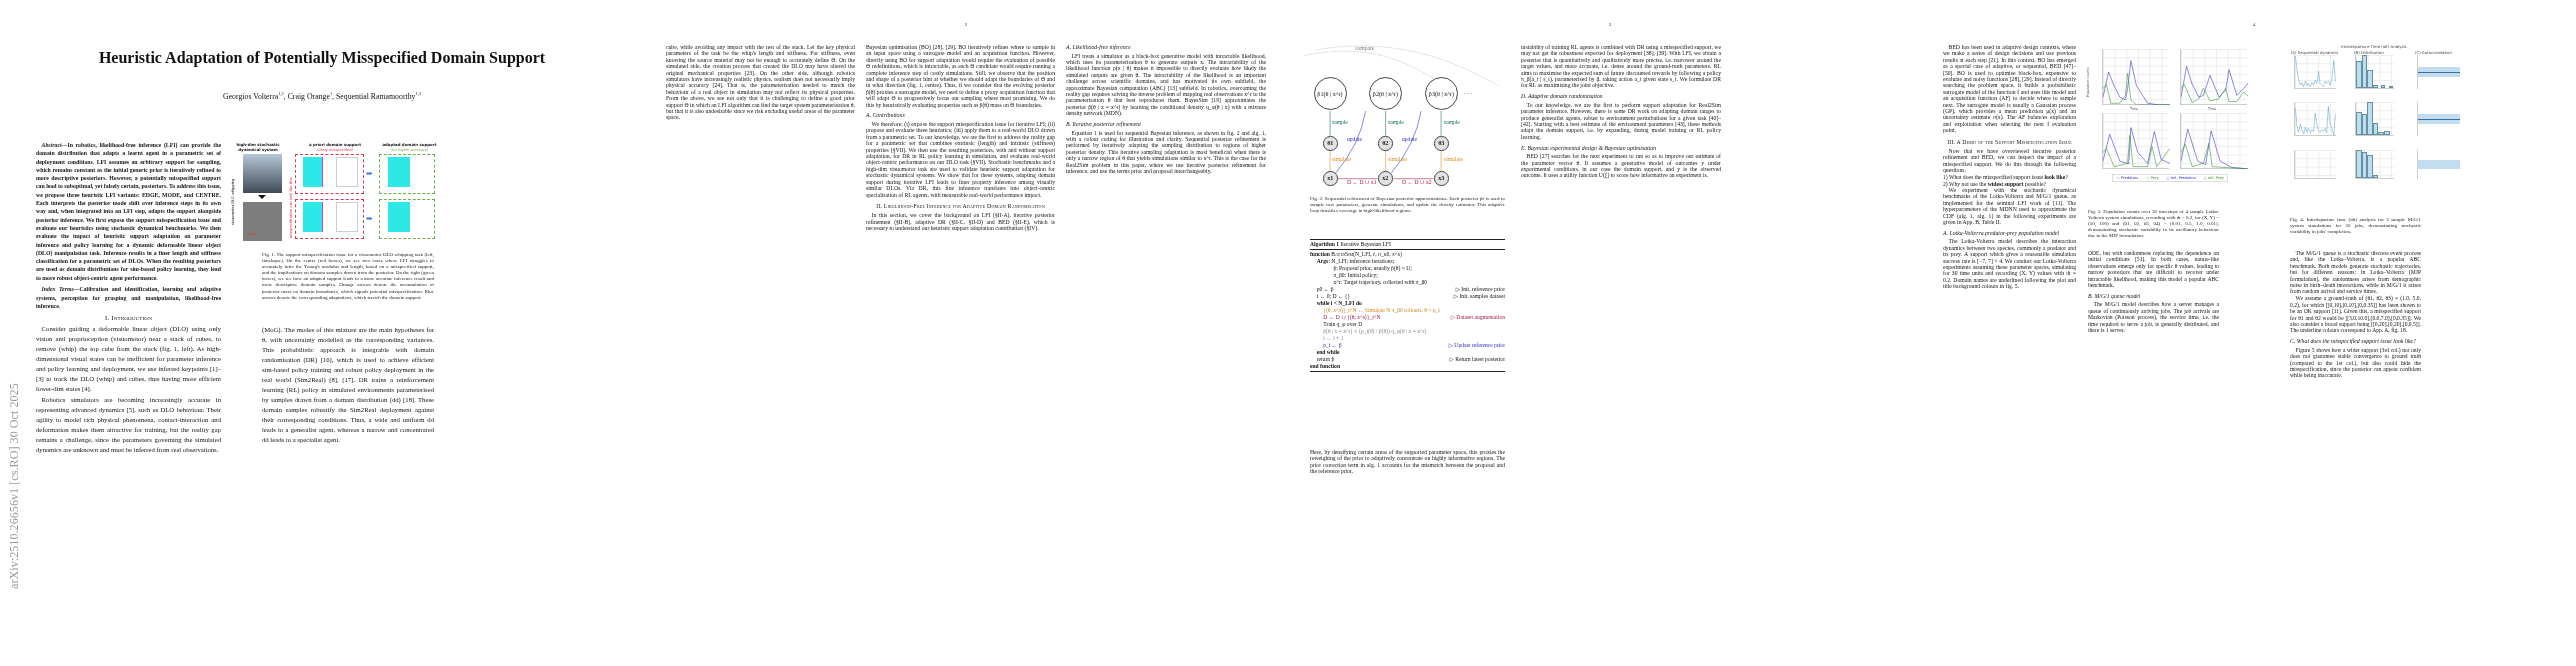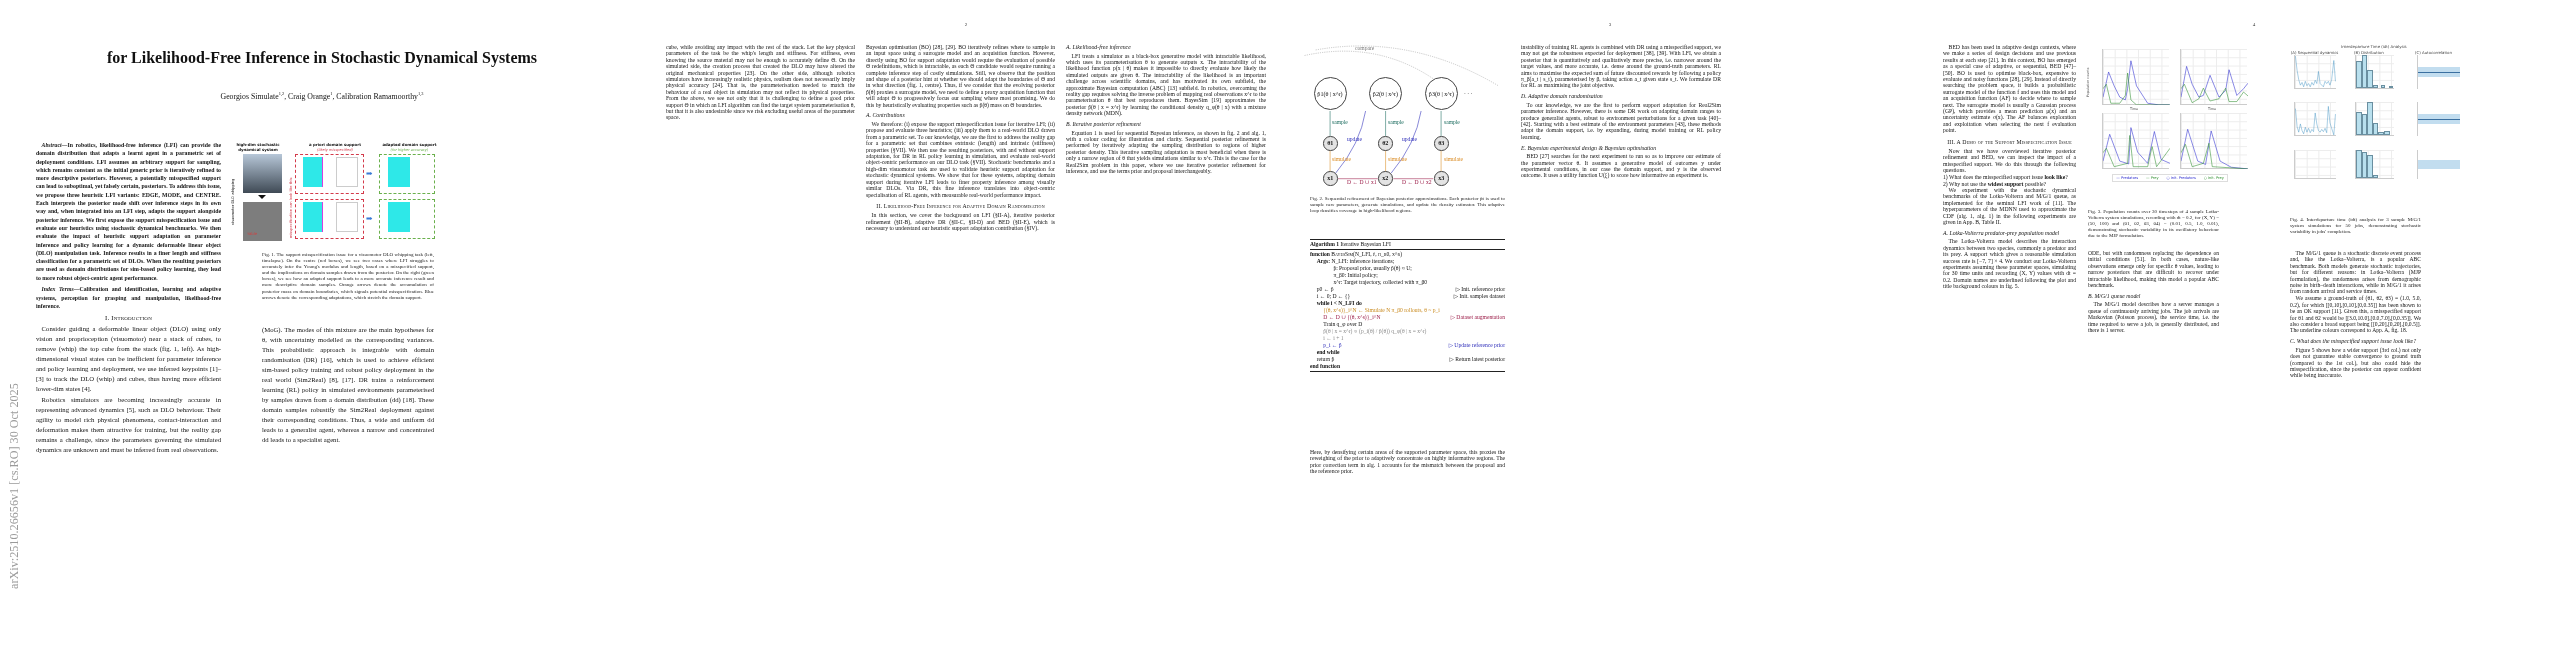--- a/index.html
+++ b/index.html
@@ -40,26 +40,26 @@
 </style>
 </head>
 <body>
 
 <div class="spread">
 
   <div class="page">
     <div class="arxiv">arXiv:2510.26656v1  [cs.RO]  30 Oct 2025</div>
 
     <div class="title">
-      <div>for Likelihood-Free Inference in Stochastic Dynamical Systems</div>
+      <div>Heuristic Adaptation of Potentially Misspecified Domain Support</div>
     </div>
     <div class="authors">
-      <span>Georgios Simulate</span><sup>1,2</sup>,
+      <span>Georgios Volterra</span><sup>1,2</sup>,
       <span>Craig Orange</span><sup>1</sup>,
-      <span>Calibration Ramamoorthy</span><sup>1,3</sup>
+      <span>Sequential Ramamoorthy</span><sup>1,3</sup>
     </div>
 
     <div class="col" style="left:36px; top:141px; width:185px;">
       <p class="abstract"><i>Abstract</i>—<span>In robotics, likelihood-free inference (LFI) can provide the domain distribution that adapts a learnt agent in a parametric set of deployment conditions. LFI assumes an arbitrary support for sampling, which remains constant as the initial generic prior is iteratively refined to more descriptive posteriors. However, a potentially misspecified support can lead to suboptimal, yet falsely certain, posteriors. To address this issue, we propose three heuristic LFI variants: EDGE, MODE, and CENTRE. Each interprets the posterior mode shift over inference steps in its own way and, when integrated into an LFI step, adapts the support alongside posterior inference. We first expose the support misspecification issue and evaluate our heuristics using stochastic dynamical benchmarks. We then evaluate the impact of heuristic support adaptation on parameter inference and policy learning for a dynamic deformable linear object (DLO) manipulation task. Inference results in a finer length and stiffness classification for a parametric set of DLOs. When the resulting posteriors are used as domain distributions for sim-based policy learning, they lead to more robust object-centric agent performance.</span></p>
       <p class="abstract" style="margin-top:3.3px;"><i>Index Terms</i>—<span>Calibration and identification, learning and adaptive systems, perception for grasping and manipulation, likelihood-free inference.</span></p>
       <div class="sec" style="font-size:6.7px;">I. Introduction</div>
       <p style="font-size:6.7px; line-height:10px;">Consider guiding a deformable linear object (DLO) using only vision and proprioception (visuomotor) near a stack of cubes, to remove (whip) the top cube from the stack (fig. 1, left). As high-dimensional visual states can be inefficient for parameter inference and policy learning and deployment, we use inferred keypoints [1]–[3] to track the DLO (whip) and cubes, thus having more efficient lower-dim states [4].</p>
       <p style="font-size:6.7px; line-height:10px;">Robotics simulators are becoming increasingly accurate in representing advanced dynamics [5], such as DLO behaviour. Their agility to model rich physical phenomena, contact-interaction and deformation makes them attractive for training, but the reality gap remains a challenge, since the parameters governing the simulated dynamics are unknown and must be inferred from real observations.</p>
     </div>
 

